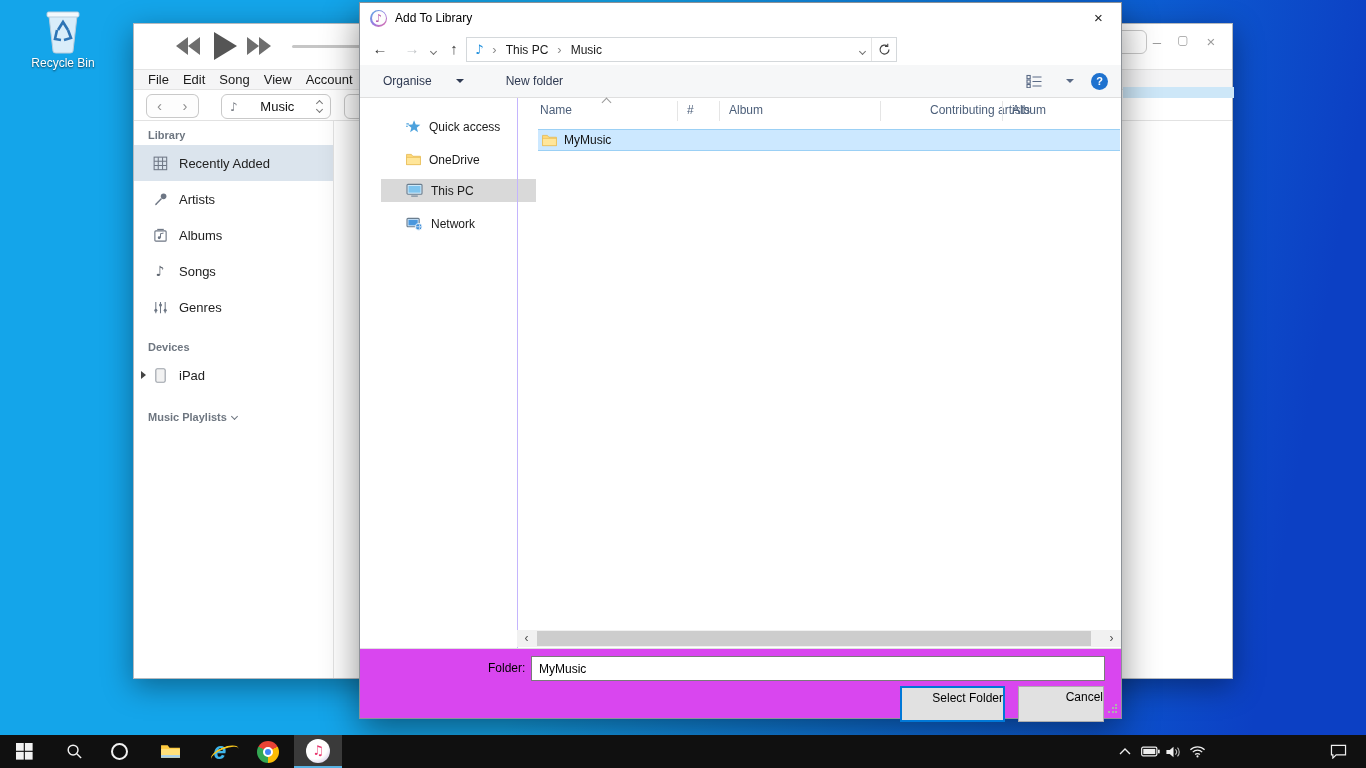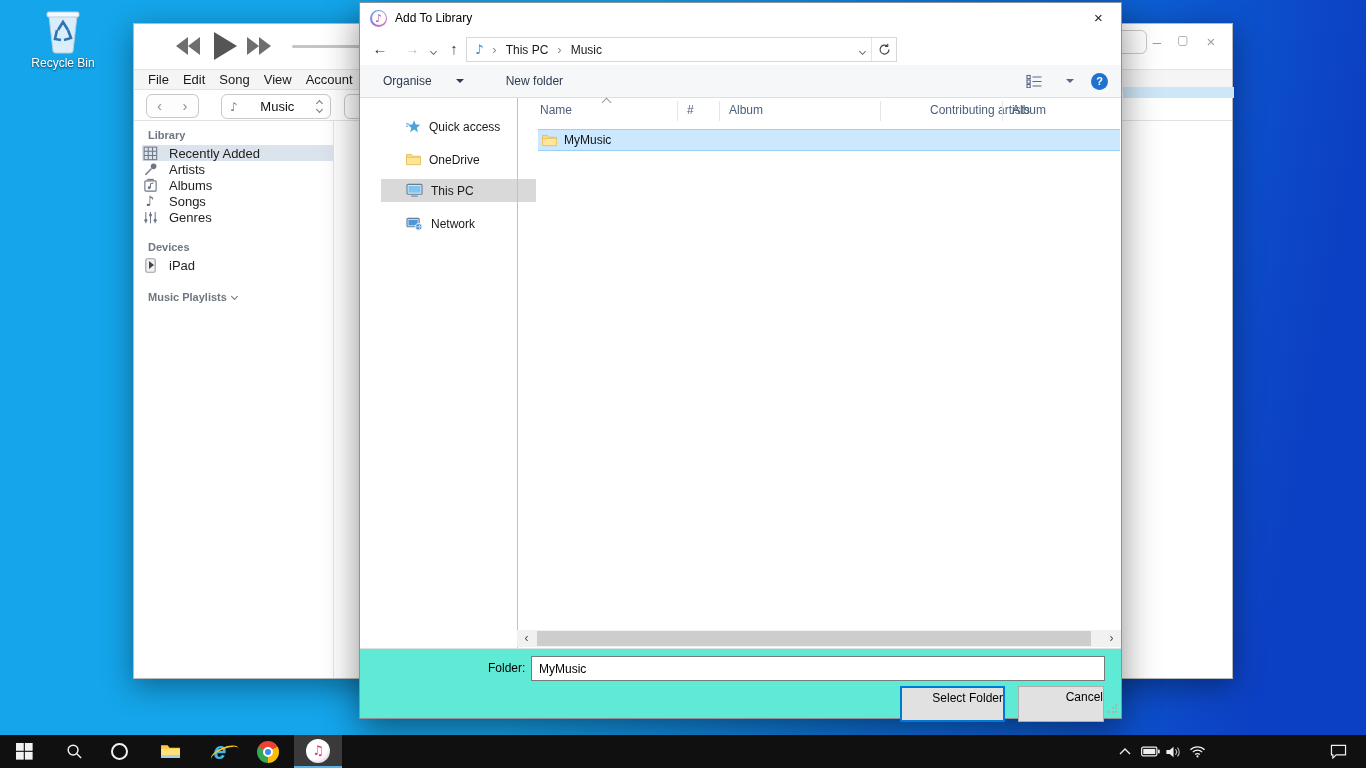--- a/index.html
+++ b/index.html
@@ -40,21 +40,21 @@
   .combo { position:absolute; left:87px; top:3px; width:110px; height:25px; border:1px solid #c9c9c9; border-radius:6px;
            background:#fff; display:flex; align-items:center; padding:0 8px; gap:8px; }
   .combo .lbl { font-size:13px; color:#111; flex:1; text-align:center; }
   .chev { width:7px; height:7px; border-left:1.5px solid #777; border-bottom:1.5px solid #777; display:inline-block; }
   .chev.up { transform:rotate(135deg); } .chev.down { transform:rotate(-45deg); }
   .stepper { display:flex; flex-direction:column; gap:1px; align-items:center; }
   .stepper .chev { width:5px; height:5px; }
 
   .sidebar { position:absolute; left:0; top:97px; bottom:0; width:200px; background:#fff; border-right:1px solid #e4e4e4; }
   .sb-h { font-size:11px; font-weight:bold; color:#6e7680; padding:10px 0 4px 14px; display:flex; align-items:center; gap:5px; }
-  .sb-row { height:16px; display:flex; align-items:center; gap:11px; font-size:13px; color:#222; cursor:default;margin-left:8px; }
+  .sb-row { height:36px; display:flex; align-items:center; padding-left:18px; gap:11px; font-size:13px; color:#222; cursor:default; }
   .sb-row.sel { background:#dbe4ed; }
   .sb-row .ic { width:16px; height:16px; display:flex; align-items:center; justify-content:center; }
   .disc { border-top:4px solid transparent; border-bottom:4px solid transparent; border-left:5px solid #444;
           position:absolute; left:7px; }
   .content-sliver { position:absolute; left:989px; top:63px; width:111px; height:11px; background:#cde7f8; }
 
   
   .dlg { left:359px; top:2px; width:763px; height:717px; background:#f0f0f0;
          border:1px solid rgba(60,70,80,.55); box-shadow:0 12px 34px rgba(0,0,0,.45); }
   .dlg-title { position:absolute; left:0; top:0; right:0; height:30px; background:#fff; display:flex; align-items:center; padding-left:10px; gap:8px; }
@@ -100,21 +100,21 @@
   .sortchev { position:absolute; width:7px; height:7px; border-left:1px solid #9a9a9a; border-top:1px solid #9a9a9a;
               transform:rotate(45deg); top:-2px; }
   .frow { position:absolute; left:20px; right:1px; top:31px; height:22px; background:var(--selection-blue);
           border-top:1px solid #9bd0f5; border-bottom:1px solid #9bd0f5;
           display:flex; align-items:center; padding-left:4px; gap:7px; font-size:12px; color:#111; }
 
   .hscroll { position:absolute; left:157px; right:0; top:627px; height:17px; background:#f1f1f1; }
   .hs-arrow { position:absolute; top:0; width:17px; height:17px; text-align:center; line-height:16px; color:#505050; font-size:12px; }
   .hs-thumb { position:absolute; left:20px; top:1px; height:15px; width:554px; background:#cdcdcd; }
 
-  .dlg-footer { position:absolute; left:0; right:0; top:645px; bottom:0; background:#5eead4; border-top:1px solid #dfdfdf;text-decoration:underline; }
+  .dlg-footer { position:absolute; left:0; right:0; top:645px; bottom:0; background:#d946ef; border-top:1px solid #dfdfdf;text-decoration:underline; }
   .dlg-footer .flabel { position:absolute; left:128px; top:12px; font-size:12px; color:#000; }
   .folder-input { position:absolute; left:171px; top:7px; width:574px; height:25px; border:1px solid #7a7a7a; background:#fff;
                   font-size:12px; color:#000; padding:0 7px; font-family:inherit; outline:none; }
   .btn { position:absolute; top:37px; height:36px; background:#e1e1e1; font-size:12px; color:#000;
          text-align:right; line-height:21px; cursor:default; }
   .btn.primary { left:540px; width:105px; border:2px solid var(--accent); }
   .btn.plain   { left:658px; width:86px; border:1px solid #adadad; }
   .grip { position:absolute; right:4px; bottom:4px; width:10px; height:10px;
           background:radial-gradient(circle at 2px 8px,#b0b0b0 1px,transparent 1.5px),
                      radial-gradient(circle at 6px 8px,#b0b0b0 1px,transparent 1.5px),

